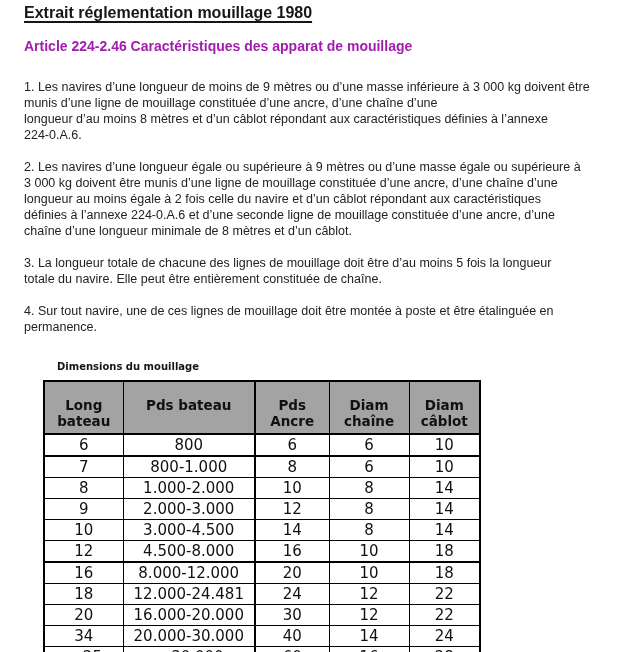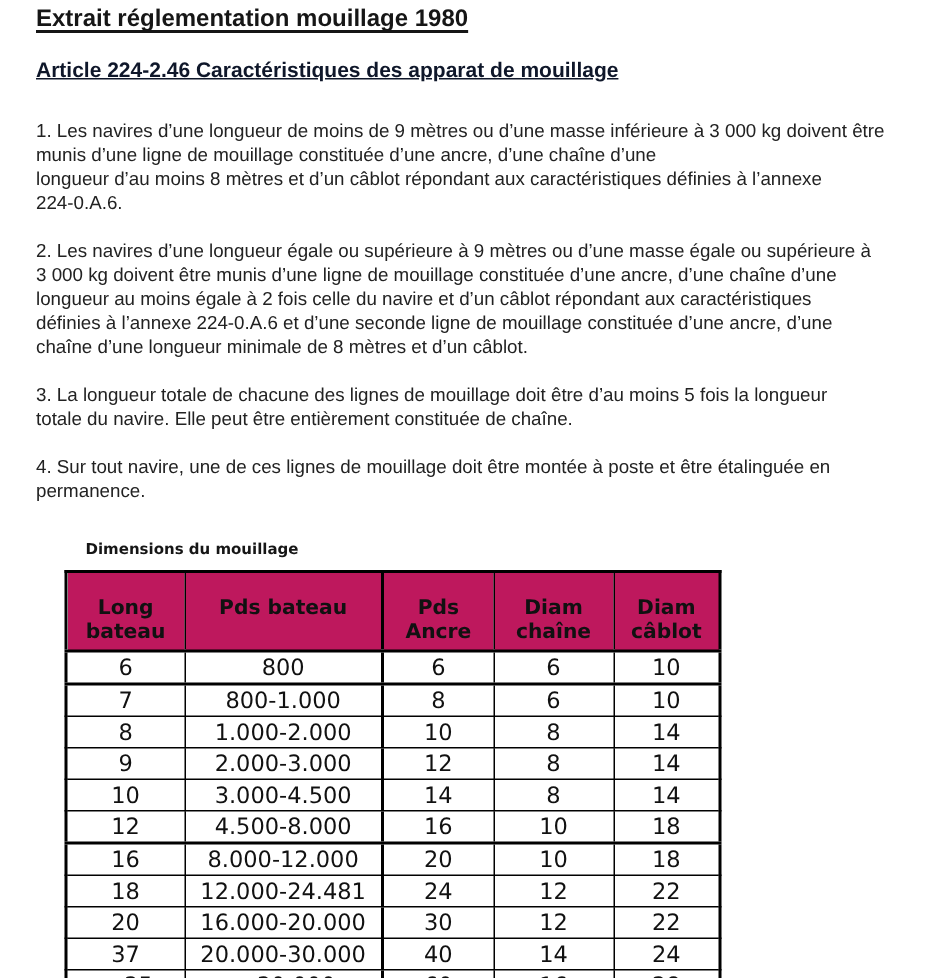--- a/index.html
+++ b/index.html
@@ -27,22 +27,21 @@
     text-decoration: underline;
     text-decoration-thickness: 2px;
     text-underline-offset: 3px;
     color: #161616;
   }
   .article-heading {
     font-size: 14px;
     line-height: 17px;
     font-weight: bold;
     margin: 17px 0 17px 0;
-    color: #0f172a;
-    text-decoration: underline;
+    color: #a21caf;
   }
   .body-par {
     font-size: 12.5px;
     line-height: 16px;
     margin: 0;
     white-space: pre-line;
     color: #222222;
   }
   .par-1 { margin-top: 24px; }
   .par-2 { margin-top: 16px; }
@@ -64,21 +63,21 @@
     font-family: "DejaVu Sans", sans-serif;
   }
   table.mouillage th,
   table.mouillage td {
     border: 1px solid #000000;
     text-align: center;
     padding: 0;
     overflow: hidden;
   }
   table.mouillage th {
-    background: #be185d;
+    background: #a3a3a3;
     font-size: 13.5px;
     line-height: 16px;
     font-weight: bold;
     vertical-align: top;
     white-space: pre-line;
     height: 36px;
     padding-top: 15px;
     border-bottom: 2px solid #000000;
     color: #111111;
   }
@@ -211,21 +210,21 @@
           <td>22</td>
         </tr>
         <tr>
           <td>20</td>
           <td>16.000-20.000</td>
           <td>30</td>
           <td>12</td>
           <td>22</td>
         </tr>
         <tr>
-          <td>37</td>
+          <td>34</td>
           <td>20.000-30.000</td>
           <td>40</td>
           <td>14</td>
           <td>24</td>
         </tr>
         <tr>
           <td>+ 25</td>
           <td>+ 30.000</td>
           <td>60</td>
           <td>16</td>

